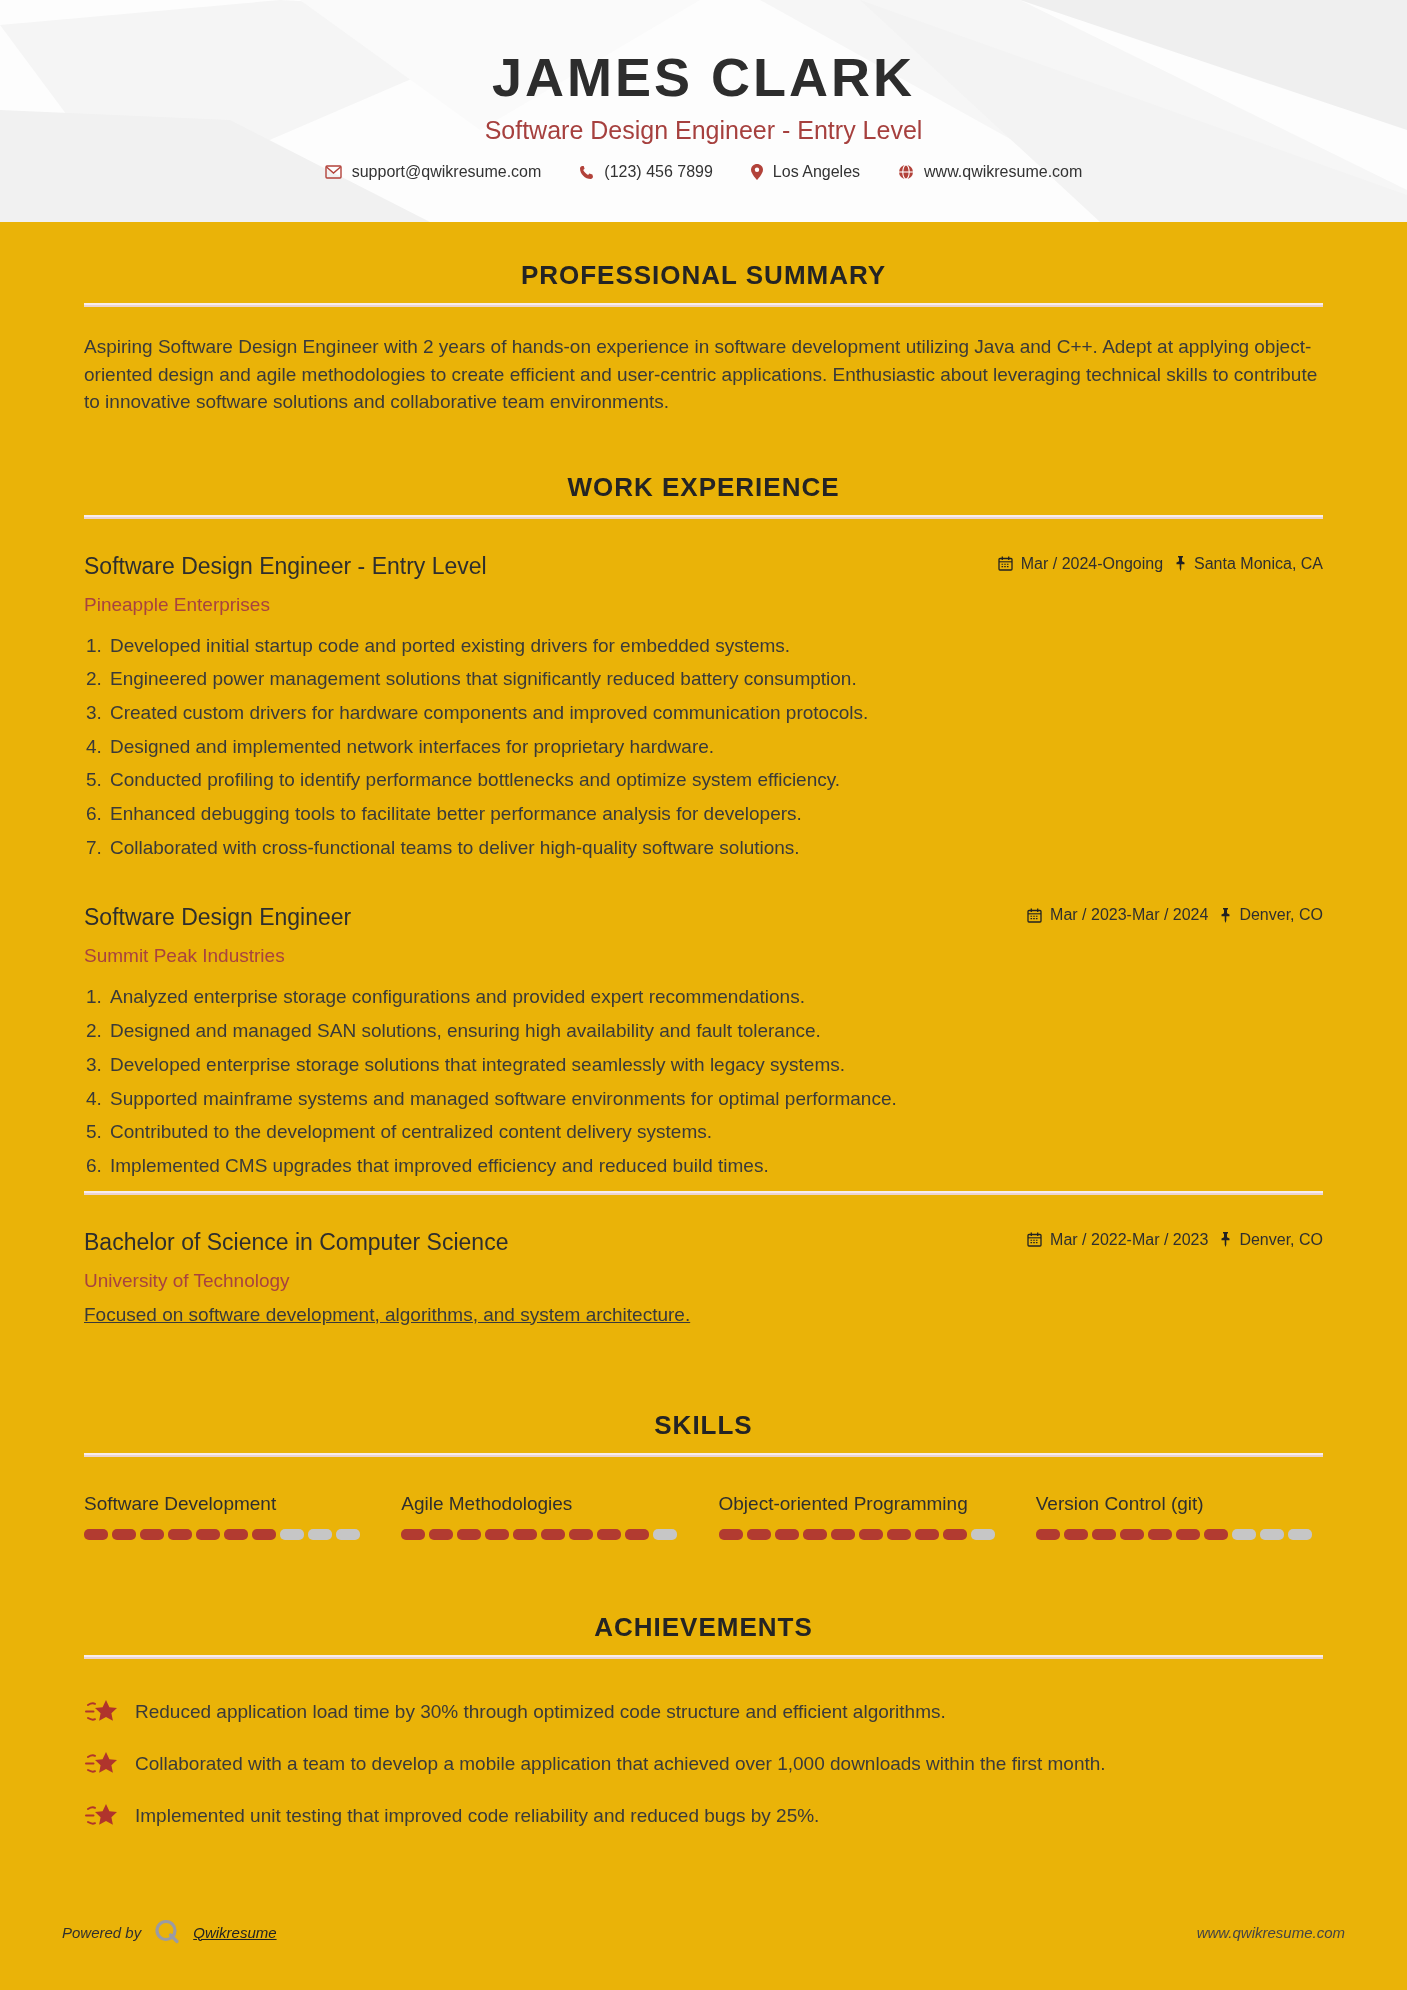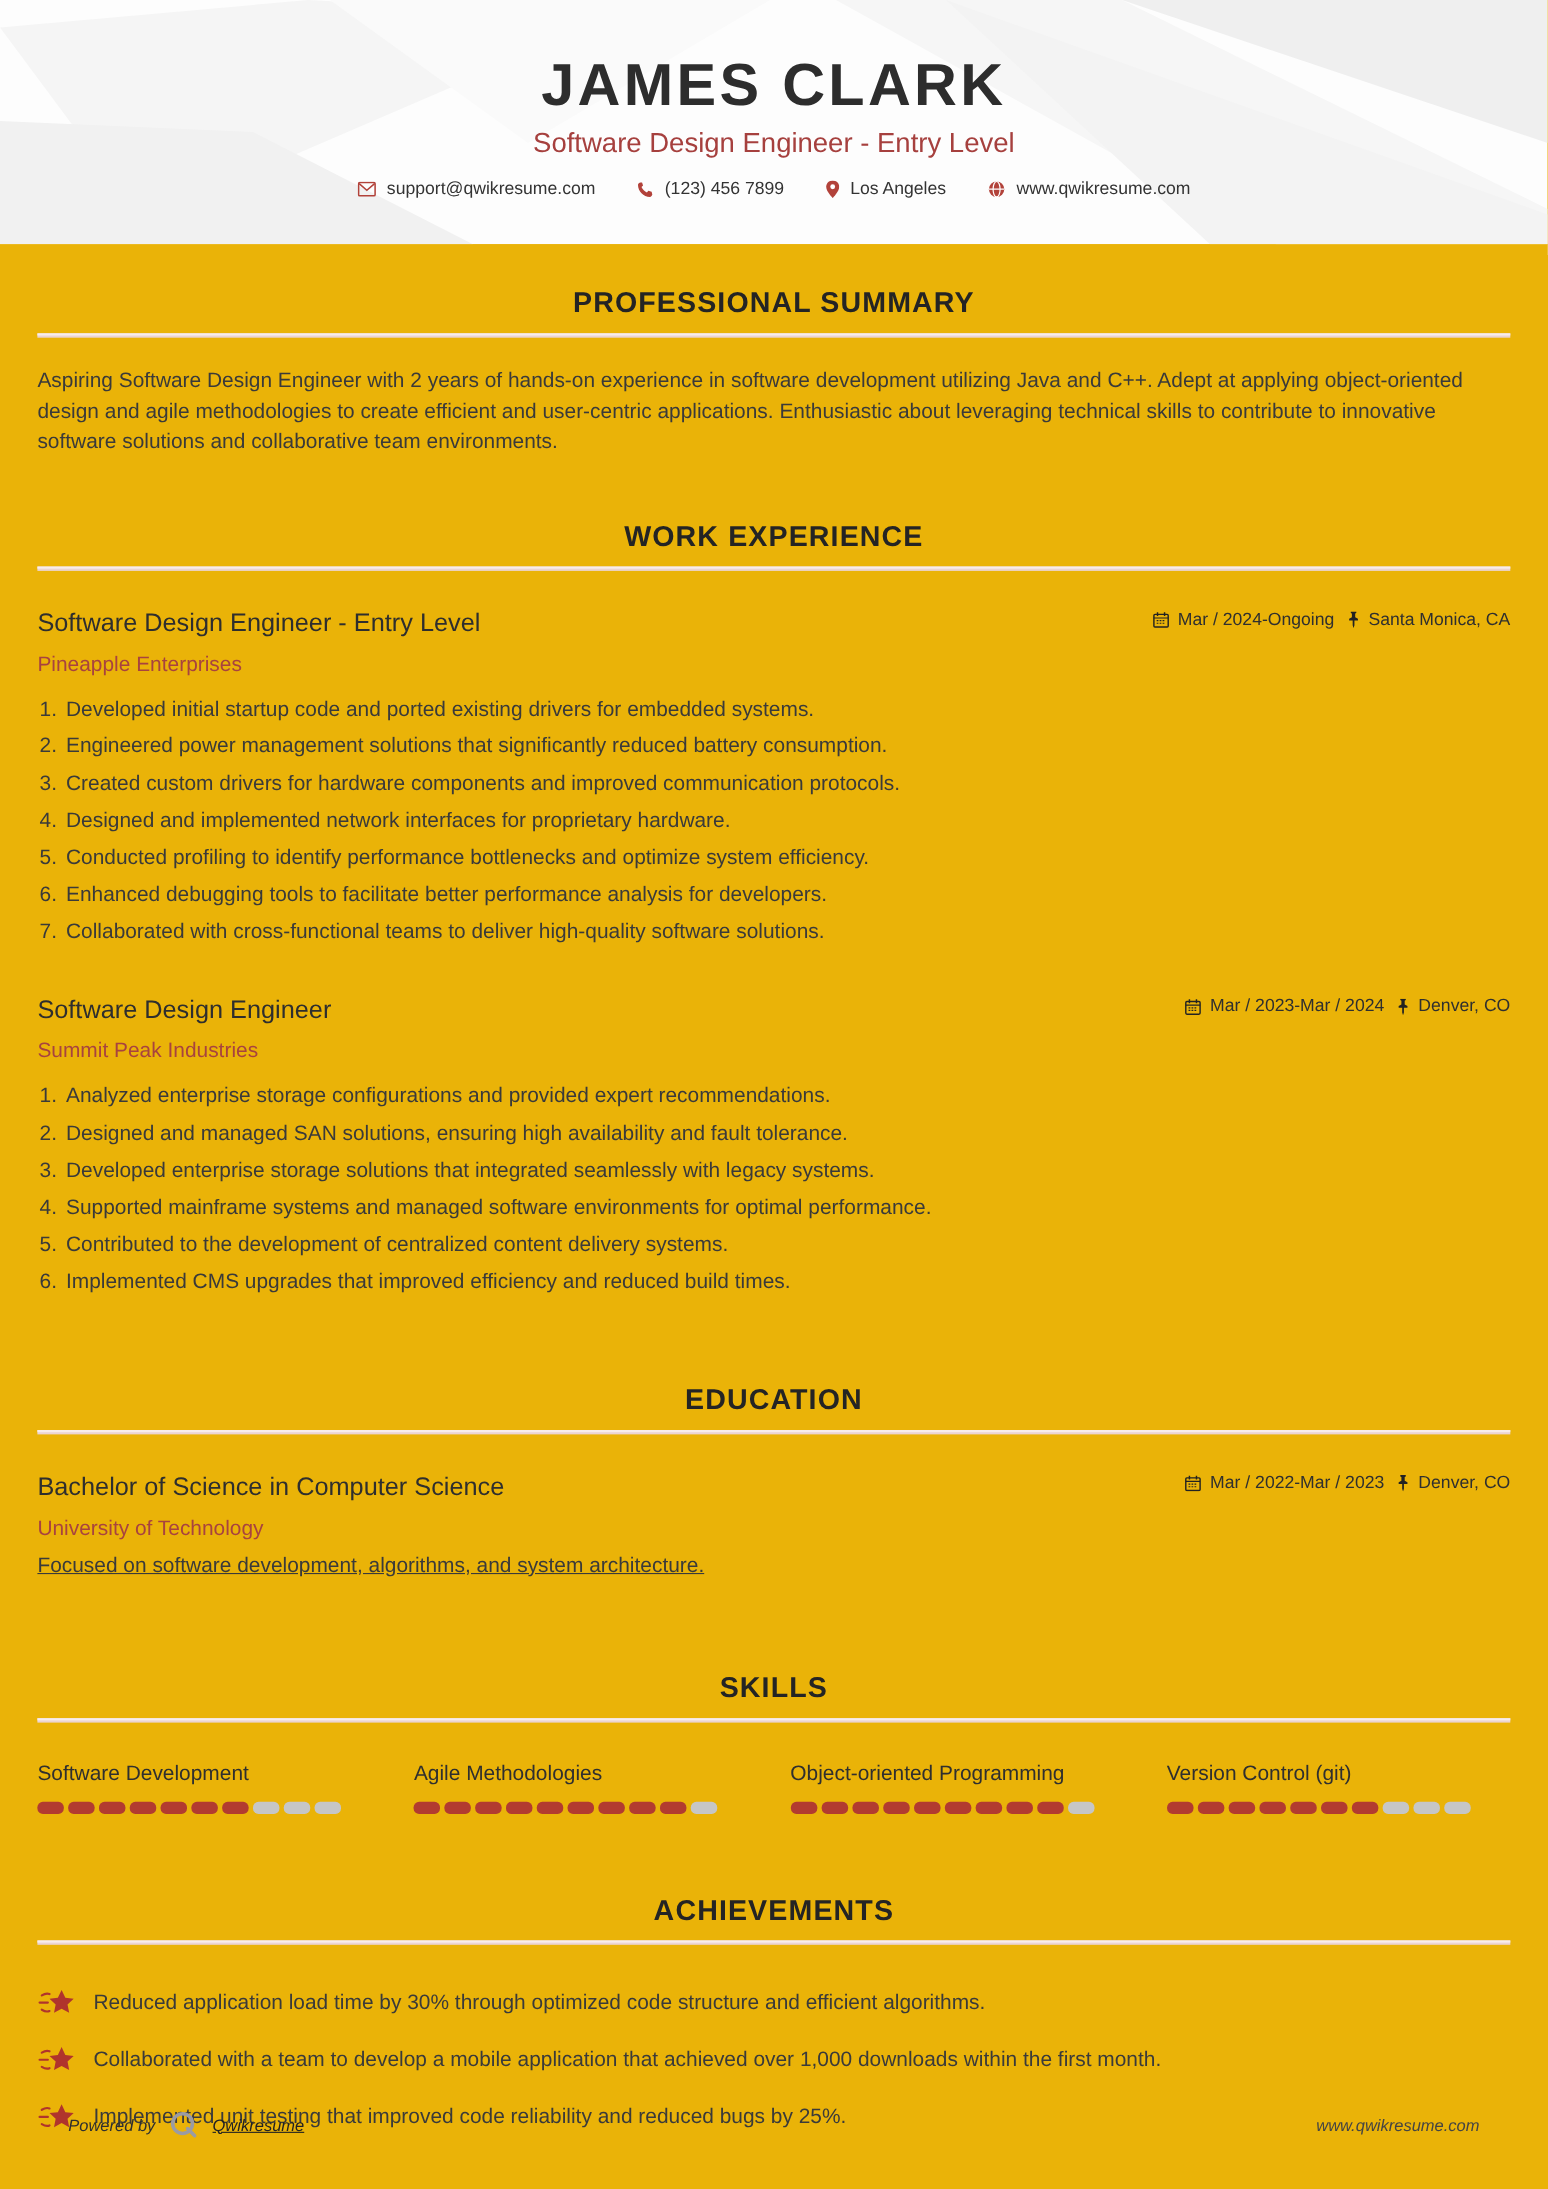--- a/index.html
+++ b/index.html
@@ -9,21 +9,21 @@
   
   .header { position:relative; height:222px; text-align:center; }
   .header-bg { position:absolute; inset:0; width:100%; height:100%; }
   .header-inner { position:relative; padding-top:50px; }
   .name { font-size:54px; font-weight:800; letter-spacing:3px; color:#2d2d2d; line-height:1; }
   .job-title { font-size:25px; color:#a6403e; margin-top:12px; }
   .contact-row { display:flex; justify-content:center; align-items:center; gap:14px; margin-top:18px; font-size:16px; color:#333; }
   .contact-item { display:flex; align-items:center; gap:10px; margin:0 12px; }
   .contact-item svg { display:block; }
 
-  .content { padding:0 34px; }
+  .content { padding:0 84px; }
 
   
   .section-title { text-align:center; font-size:26px; font-weight:700; letter-spacing:1px; color:#242424; }
   .rule { height:4px; background:#ecd4d2; border-top:2px solid #f8edec; margin-top:12px; }
 
   .summary-title { margin-top:38px; }
   .summary-text { margin-top:26px; font-size:19px; line-height:1.45; color:#3a3a3a; }
 
   .work-title { margin-top:56px; }
 
@@ -205,21 +205,20 @@
 
               <li>Supported mainframe systems and managed software environments for optimal performance.</li>
 
               <li>Contributed to the development of centralized content delivery systems.</li>
 
               <li>Implemented CMS upgrades that improved efficiency and reduced build times.</li>
             </ol>
         </div>
       </div>
 
-    <div class="section-title edu-title">EDUCATION</div>
     <div class="rule"></div>
 
     <div class="edu-block">
       <div class="job-head">
         <div>
           <div class="job-name">Bachelor of Science in Computer Science</div>
           <div class="job-company">University of Technology</div>
         </div>
         <div class="job-meta">
           <span class="meta-row">

